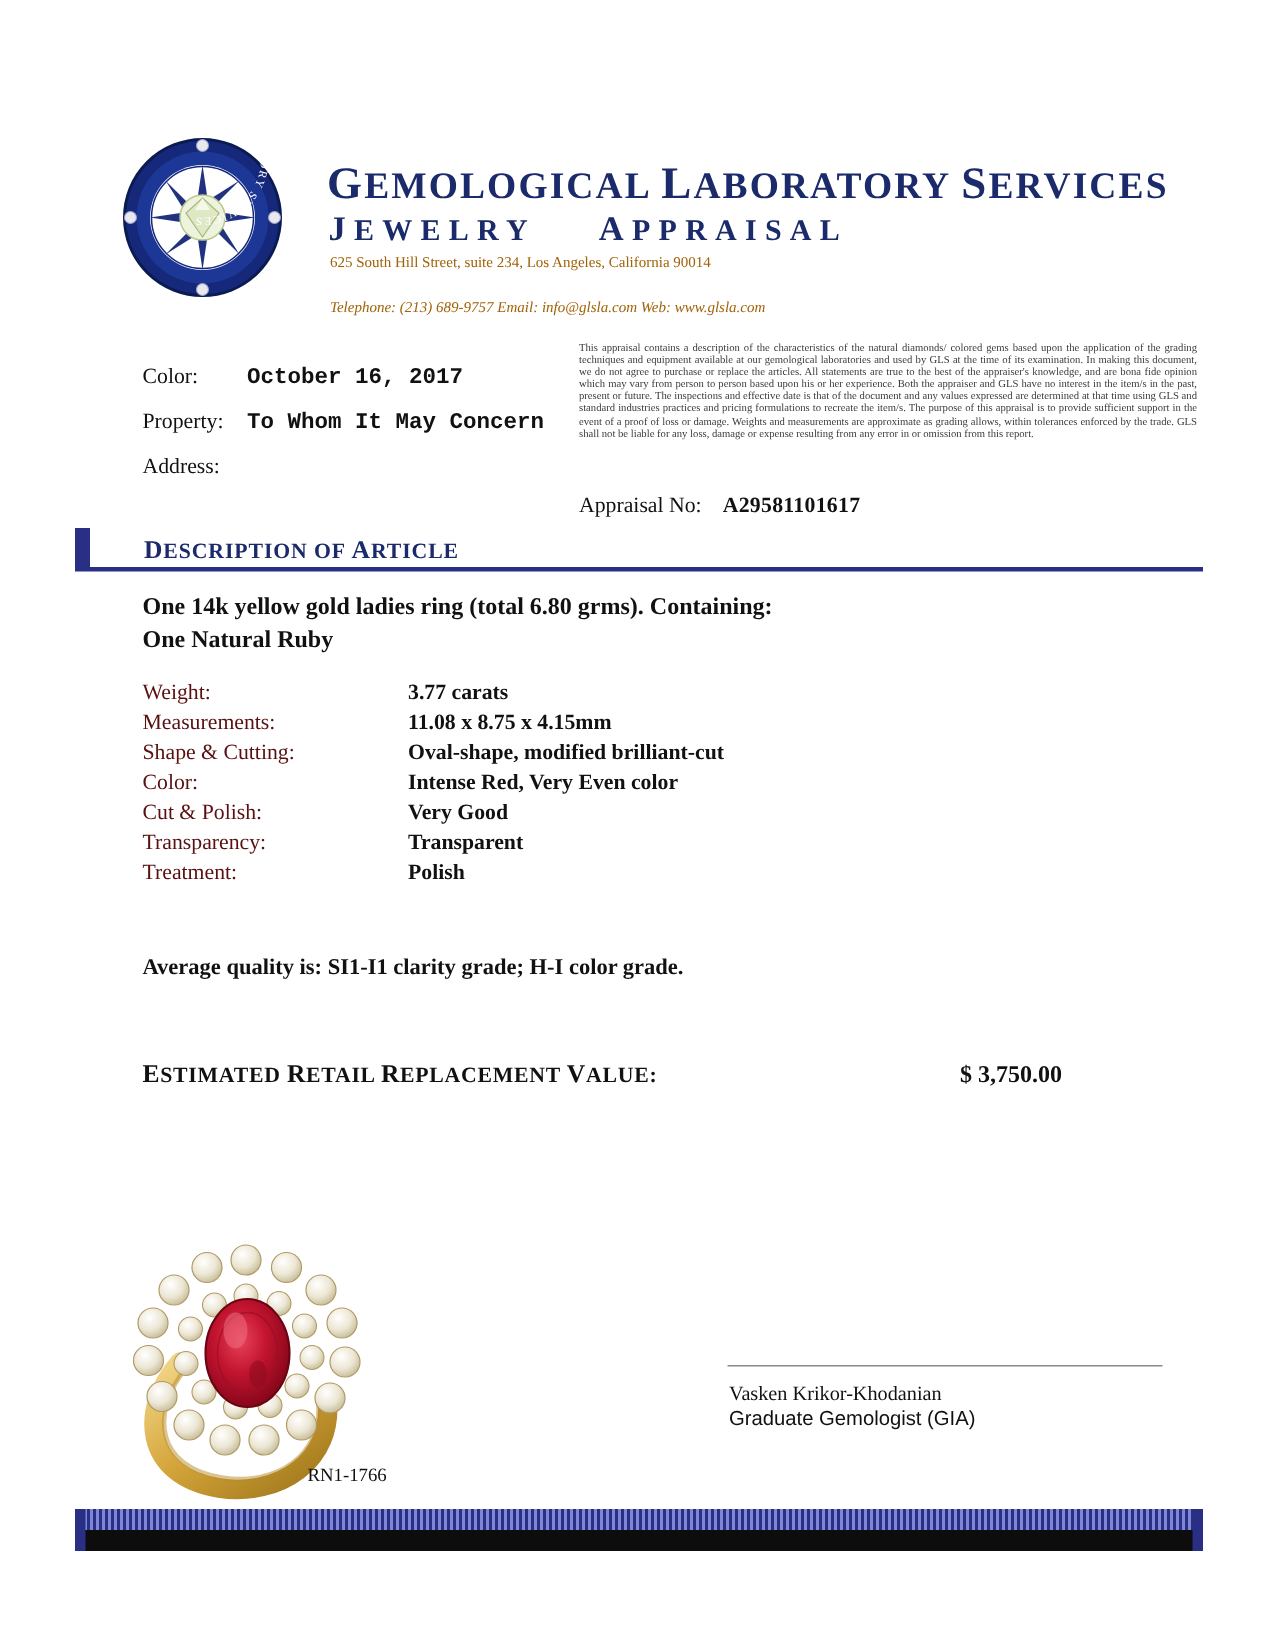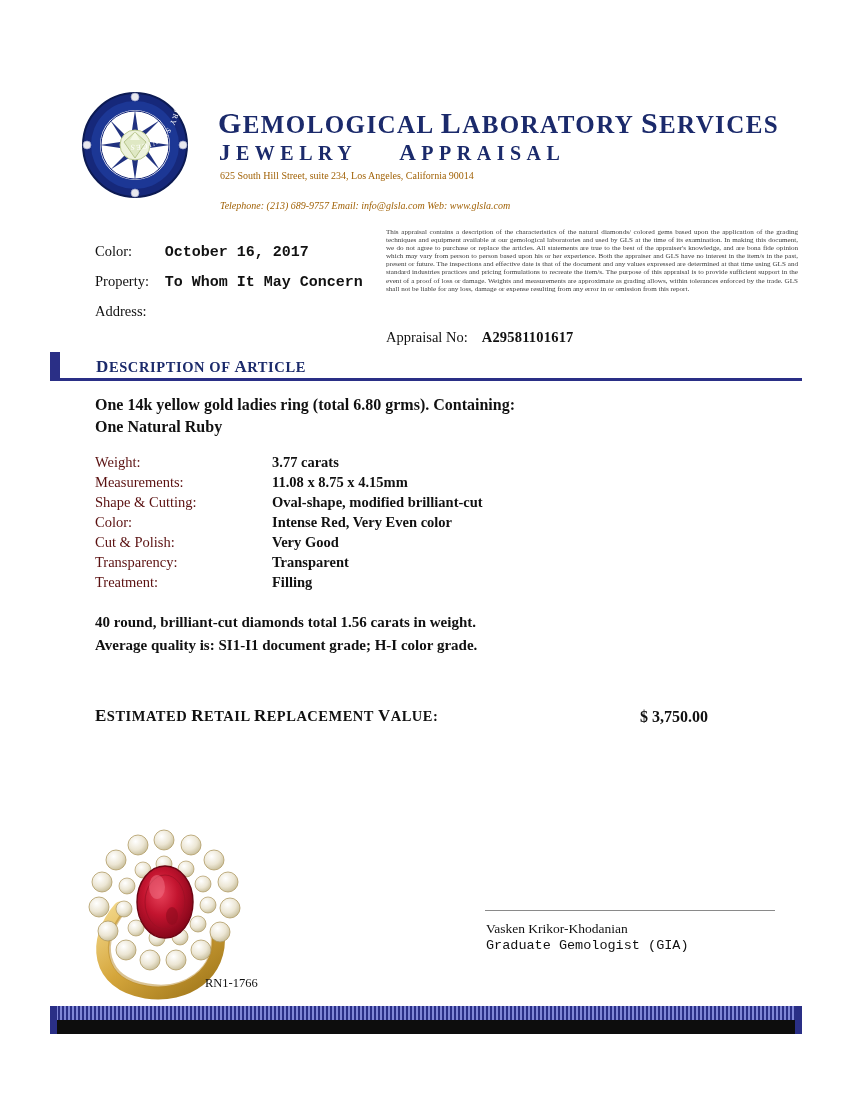--- a/index.html
+++ b/index.html
@@ -240,21 +240,21 @@
     position: absolute;
     left: 486px; top: 921px;
     font-family: "Liberation Serif", serif;
     font-size: 13.5px;
     color: #111;
     white-space: nowrap;
   }
   .sig-title {
     position: absolute;
     left: 486px; top: 938px;
-    font-family: Liberation Mono, monospace;
+    font-family: Liberation Sans, sans-serif;
     font-size: 13.5px;
     color: #111;
     white-space: nowrap;
   }
 
   
   .photo {
     position: absolute;
     left: 58px; top: 812px;
     width: 215px; height: 192px;
@@ -400,26 +400,25 @@
     <div class="spec-row">
       <span class="spec-label">Cut  &amp;  Polish:</span>
       <span class="spec-value">Very Good</span>
     </div>
     <div class="spec-row">
       <span class="spec-label">Transparency:</span>
       <span class="spec-value">Transparent</span>
     </div>
     <div class="spec-row">
       <span class="spec-label">Treatment:</span>
-      <span class="spec-value">Filling</span>
-    </div>
-  </div>
-
-  <div class="note note1">40 round, brilliant-cut diamonds total 1.56 carats in weight.</div>
-  <div class="note note2">Average quality is: SI1-I1 document grade; H-I color grade.</div>
+      <span class="spec-value">Polish</span>
+    </div>
+  </div>
+
+  <div class="note note2">Average quality is: SI1-I1 clarity grade; H-I color grade.</div>
 
   <div class="retail-label">
     <span class="cap">E</span>STIMATED <span class="cap">R</span>ETAIL <span class="cap">R</span>EPLACEMENT <span class="cap">V</span>ALUE:
   </div>
   <div class="retail-value">$ 3,750.00</div>
 
   <div class="photo">
     <svg width="215" height="192" viewBox="0 0 215 192">
       <defs>
         <radialGradient id="rubyGrad" cx="42%" cy="38%" r="68%">

